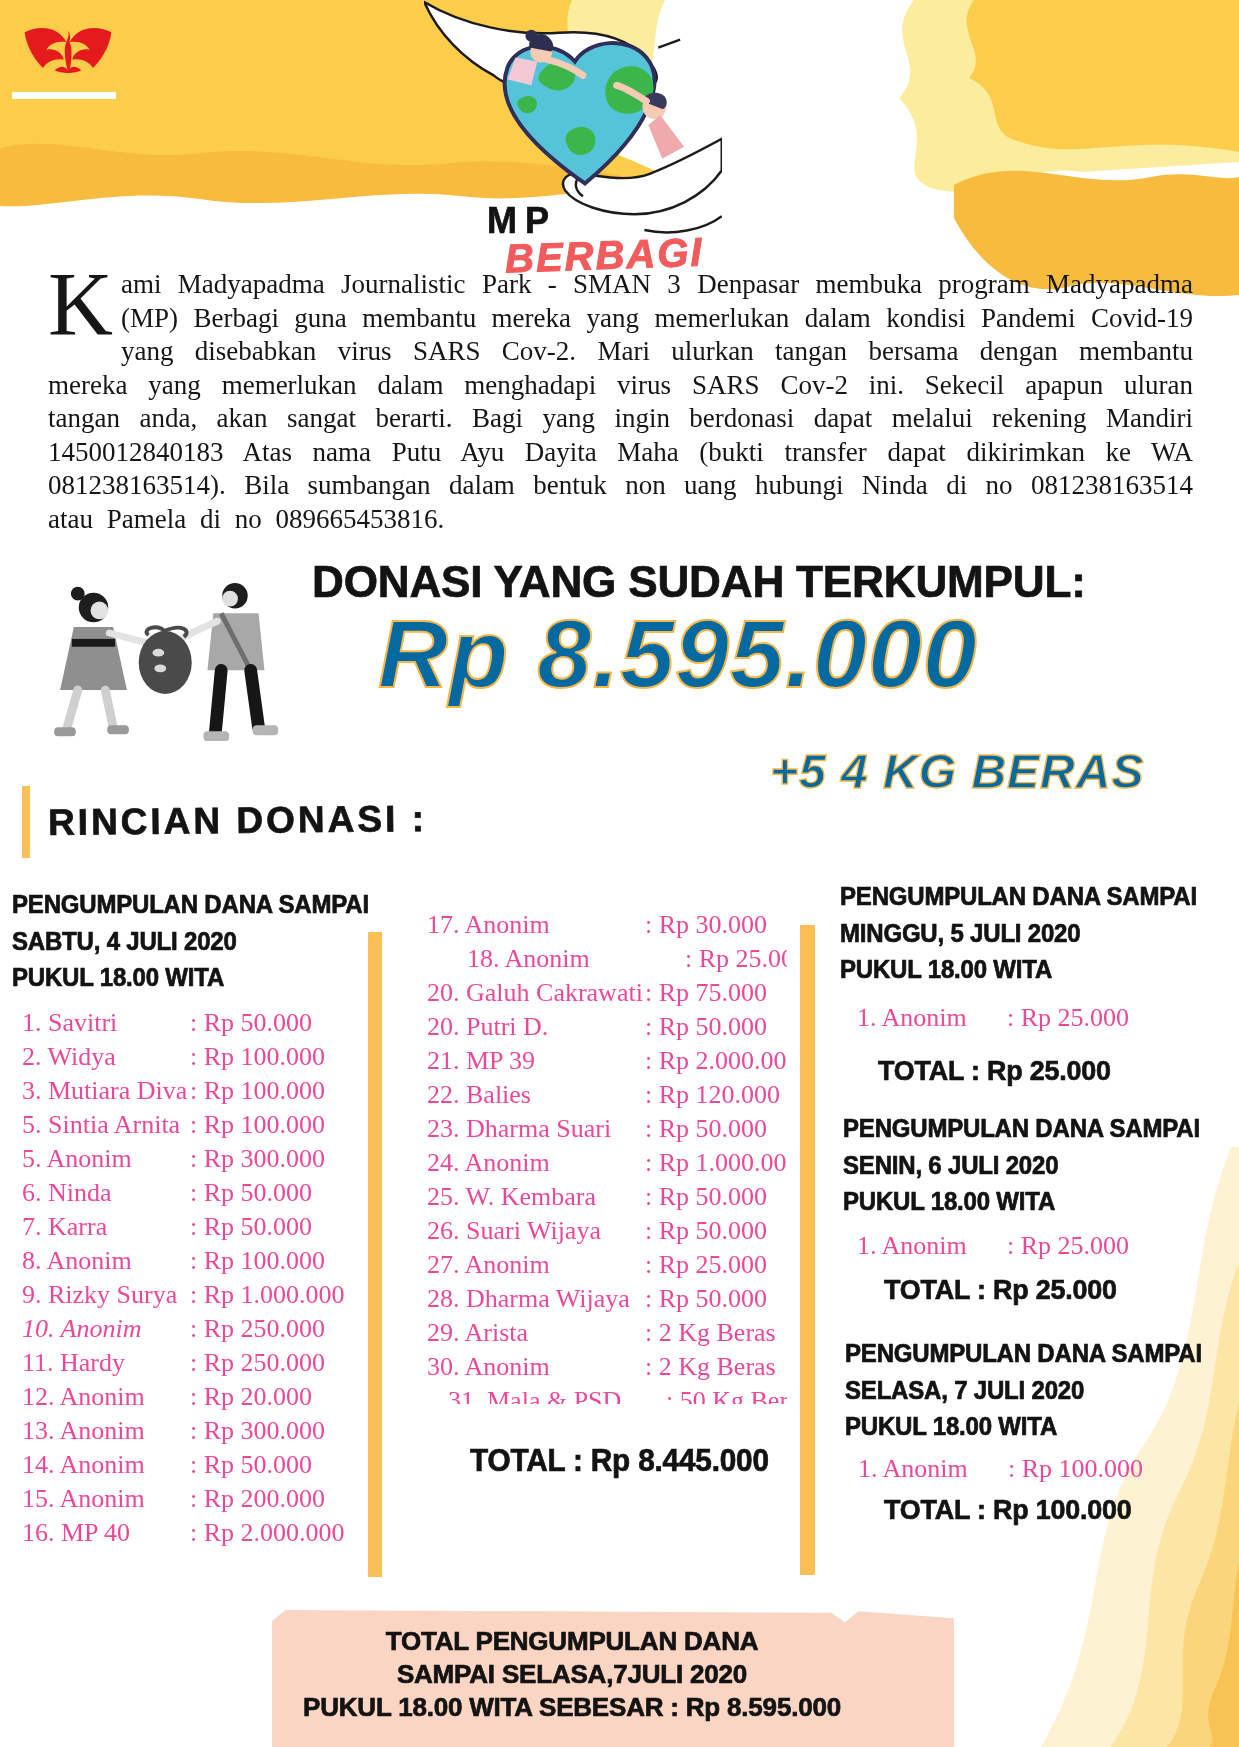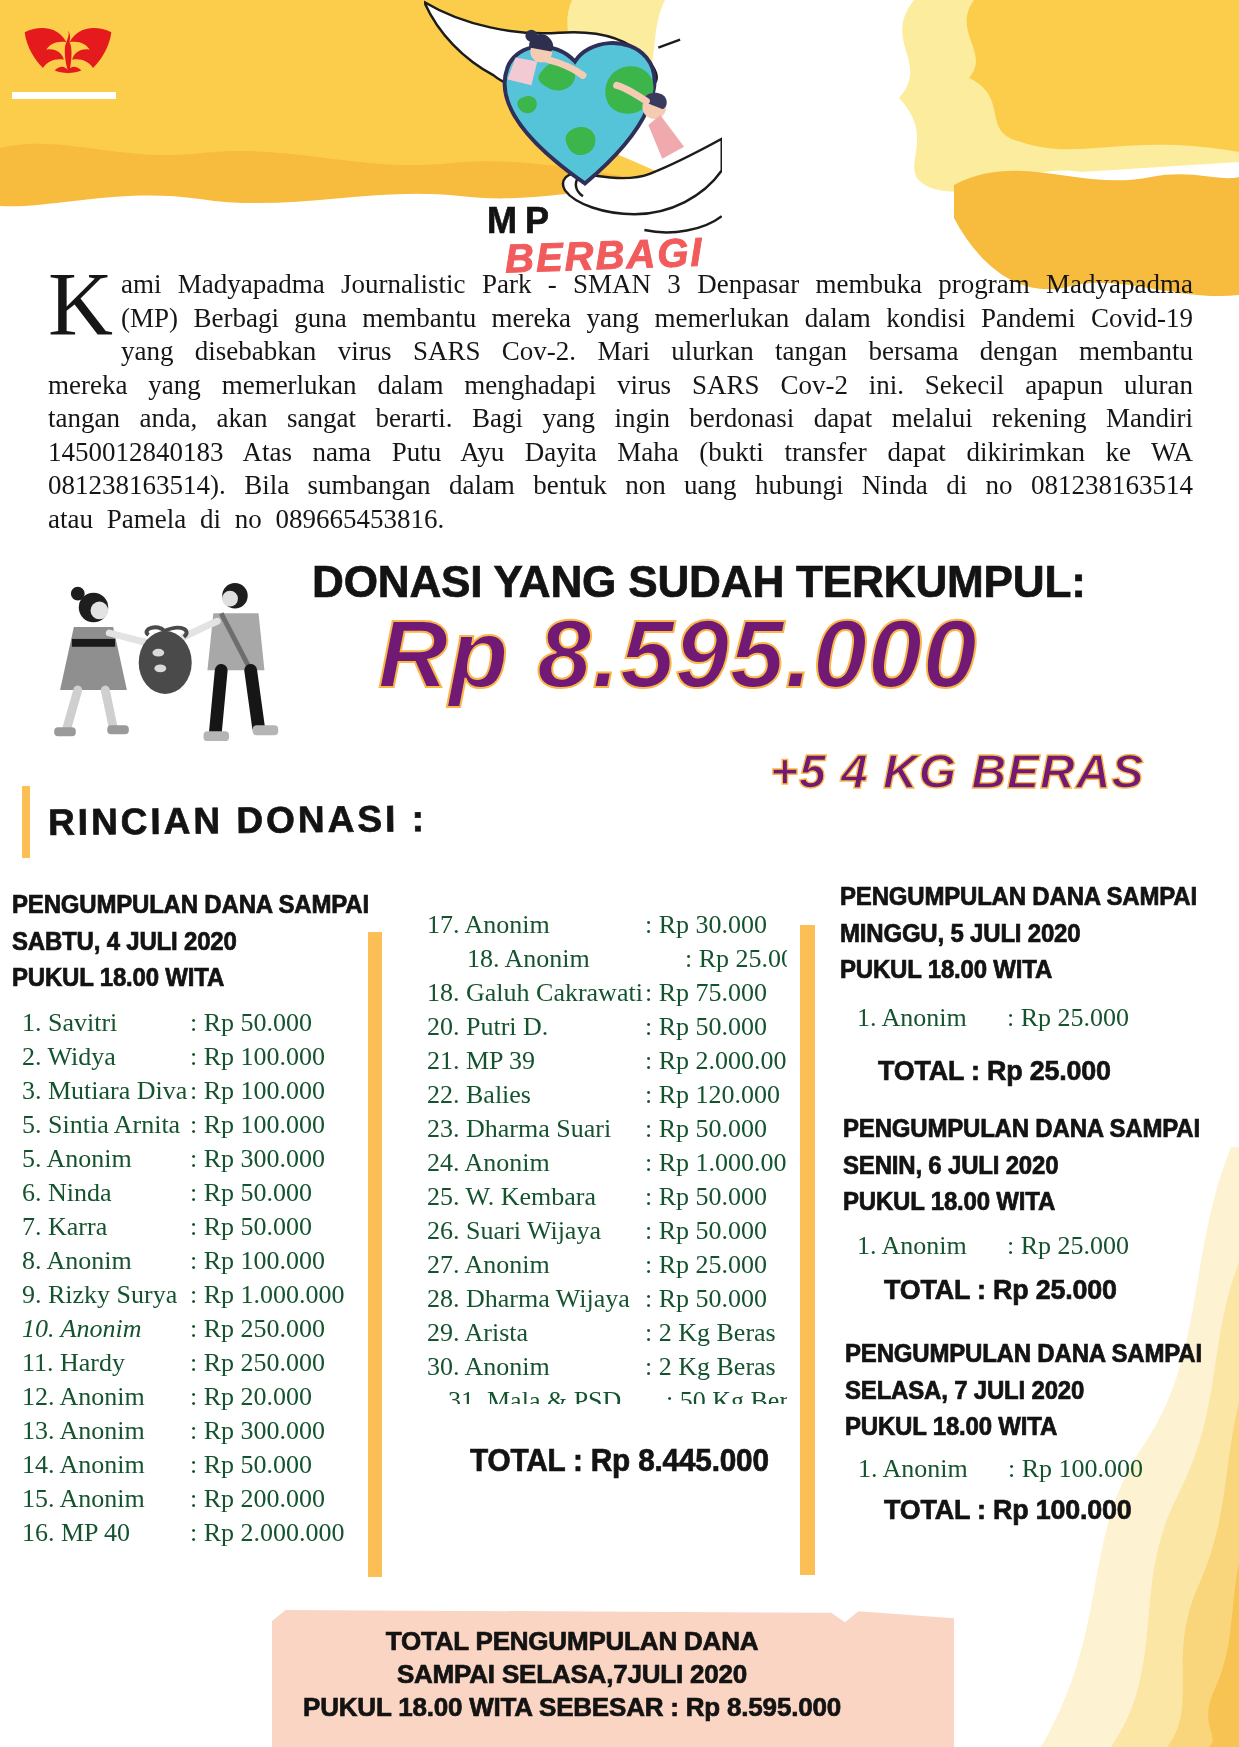--- a/index.html
+++ b/index.html
@@ -5,26 +5,26 @@
   html,body{margin:0;padding:0;background:#ffffff;}
   .canvas{position:relative;width:1239px;height:1747px;background:#fff;overflow:hidden;
           font-family:"Liberation Sans", sans-serif;color:#131313;}
   .abs{position:absolute;}
   
   .fat{font-weight:900;-webkit-text-stroke:0.7px currentColor;letter-spacing:-0.2px;}
   .colhead{font-size:25px;line-height:36.5px;transform:scaleX(0.96);transform-origin:left top;white-space:nowrap;}
   .total{font-size:29px;white-space:nowrap;transform:scaleX(0.96);transform-origin:left top;}
   
   .rows{display:block;}
-  .don-row{display:flex;height:34px;font-family:"Liberation Serif", serif;font-size:26px;color:#14532d;white-space:nowrap;}
+  .don-row{display:flex;height:34px;font-family:"Liberation Serif", serif;font-size:26px;color:#ec4899;white-space:nowrap;}
   .don-name{flex:0 0 auto;}
   .don-val{flex:0 0 auto;}
   .clip{overflow:hidden;}
   
-  .orange-big{font-style:italic;font-weight:900;color:#701a75;-webkit-text-stroke:2px #FAB748;
+  .orange-big{font-style:italic;font-weight:900;color:#0369a1;-webkit-text-stroke:2px #FAB748;
               white-space:nowrap;letter-spacing:1px;}
   .intro{font-family:"Liberation Serif", serif;font-size:27px;line-height:33.5px;color:#161616;
          text-align:justify;word-spacing:7px;}
   .dropcap{float:left;font-size:90px;line-height:74px;padding-right:8px;font-family:"Liberation Serif", serif;}
   .vbar{background:#FBBF55;}
   .footer-line{font-size:26px;line-height:33px;white-space:nowrap;}
 </style>
 </head>
 <body>
 
@@ -231,21 +231,21 @@
         <span class="don-name" style="width:218px;">17. Anonim</span>
         <span class="don-val">: Rp 30.000</span>
       </div>
 
       <div class="don-row">
         <span class="don-name" style="width:218px;margin-left:40px;">18. Anonim</span>
         <span class="don-val">: Rp 25.000</span>
       </div>
 
       <div class="don-row">
-        <span class="don-name" style="width:218px;">18. Galuh Cakrawati</span>
+        <span class="don-name" style="width:218px;">20. Galuh Cakrawati</span>
         <span class="don-val">: Rp 75.000</span>
       </div>
 
       <div class="don-row">
         <span class="don-name" style="width:218px;">20. Putri D.</span>
         <span class="don-val">: Rp 50.000</span>
       </div>
 
       <div class="don-row">
         <span class="don-name" style="width:218px;">21. MP 39</span>

